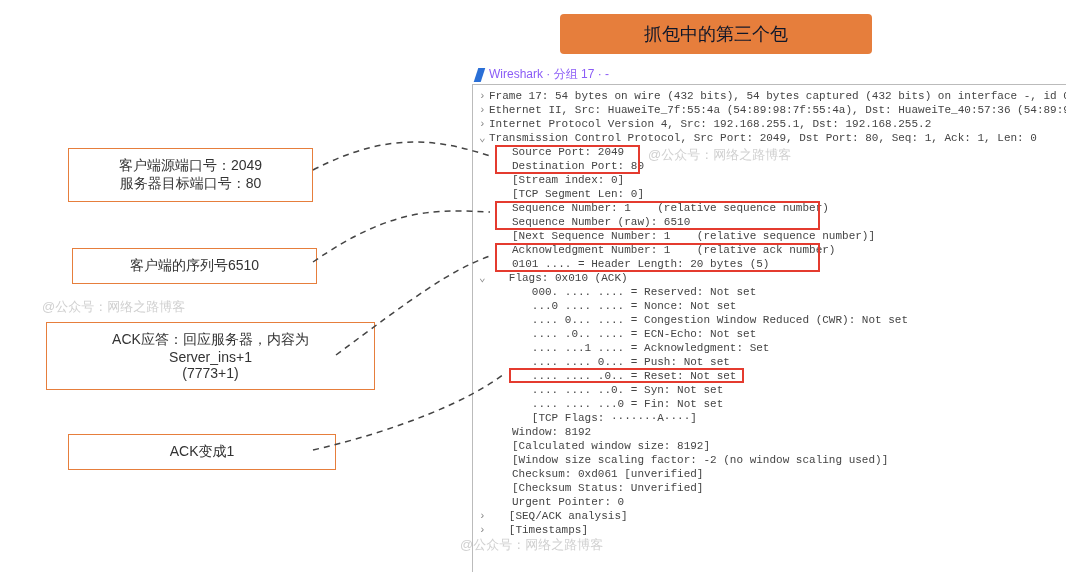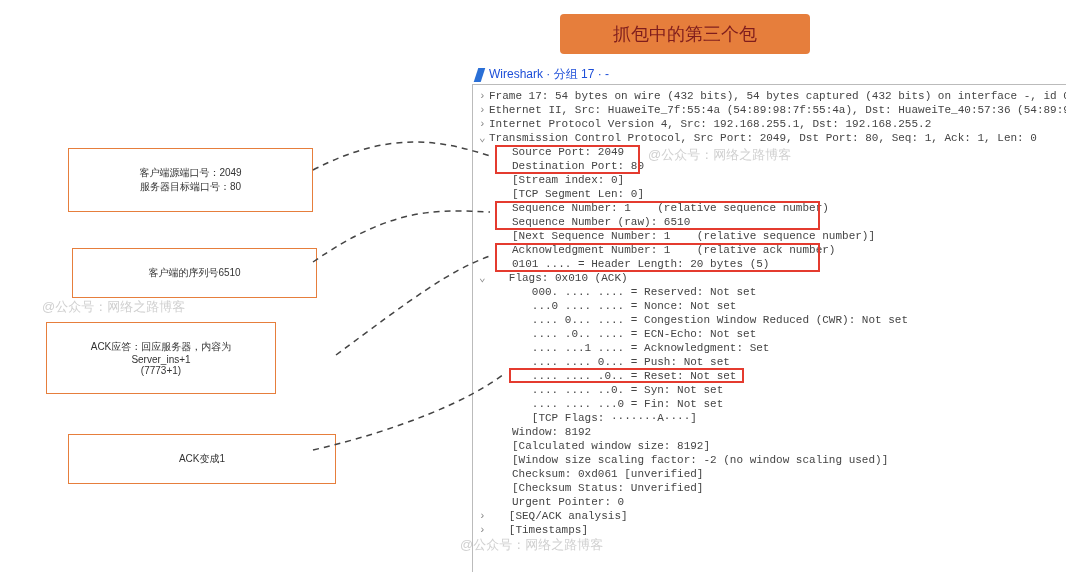--- a/index.html
+++ b/index.html
@@ -9,35 +9,35 @@
     background: #fff;
     font-family: "Microsoft YaHei", "SimSun", Arial, sans-serif;
     position: relative;
     overflow: hidden;
   }
 
   .title-badge {
     position: absolute;
     top: 14px;
     left: 560px;
-    width: 250px;
+    width: 312px;
     background: #e67e3c;
-    color: #7f1d1d;
+    color: #0f172a;
     font-size: 18px;
     text-align: center;
     padding: 8px 18px;
     border-radius: 4px;
   }
 
   .wireshark-header {
     position: absolute;
     top: 66px;
     left: 476px;
     font-size: 12px;
-    color: #1d4ed8;
+    color: #8b5cf6;
     display: flex;
     align-items: center;
     gap: 6px;
   }
   .wireshark-header .fin {
     display: inline-block;
     width: 7px;
     height: 14px;
     background: #2a6fd6;
     transform: skewX(-18deg);
@@ -71,23 +71,23 @@
 
   .redbox {
     position: absolute;
     border: 2px solid #e43b2f;
     pointer-events: none;
   }
 
   .annot {
     position: absolute;
     border: 1.5px solid #e67e3c;
-    padding: 17px 16px;
+    padding: 8px 16px;
     text-align: center;
-    font-size: 10px;
+    font-size: 14px;
     color: #333;
     background: #fff;
   }
 
   .conn-svg {
     position: absolute;
     top: 0;
     left: 0;
     width: 1080px;
     height: 580px;
@@ -154,21 +154,21 @@
   </div>
 </div>
 
 <div class="annot" style="left:68px; top:148px; width:245px;">
   <div>客户端源端口号：2049</div>
   <div>服务器目标端口号：80</div>
 </div>
 <div class="annot" style="left:72px; top:248px; width:245px;">
   <div>客户端的序列号6510</div>
 </div>
-<div class="annot" style="left:46px; top:322px; width:230px;">
+<div class="annot" style="left:46px; top:322px; width:329px;">
   <div>ACK应答：回应服务器，内容为</div>
   <div>Server_ins+1</div>
   <div>(7773+1)</div>
 </div>
 <div class="annot" style="left:68px; top:434px; width:268px;">
   <div>ACK变成1</div>
 </div>
 
 <svg class="conn-svg">
   <path d="M 313 170 C 390 130, 440 140, 490 156" stroke="#444" stroke-width="1.5" fill="none" stroke-dasharray="6 5"></path>

